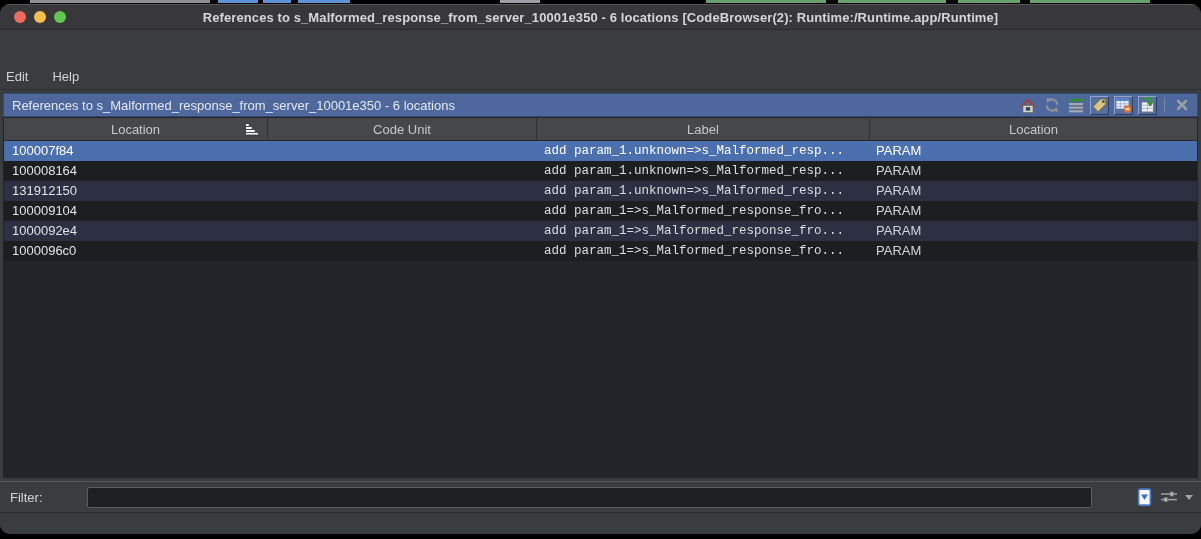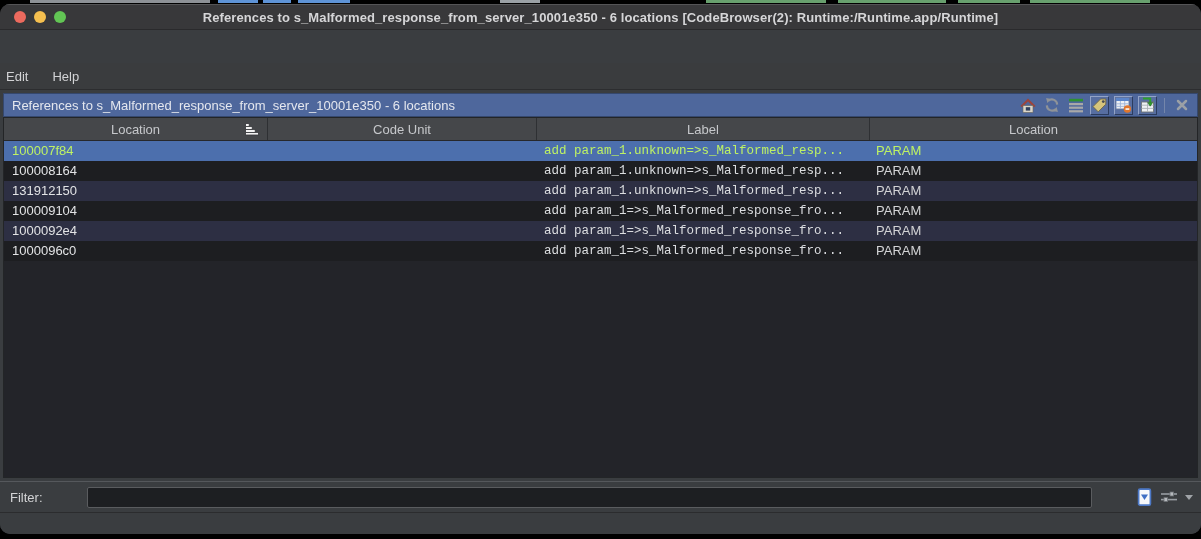--- a/index.html
+++ b/index.html
@@ -54,21 +54,21 @@
 
   .tbody { flex:1; overflow:hidden; }
   .row { display:grid; grid-template-columns:264px 269px 333px 1fr; height:20px; }
   .row:nth-child(odd)  { background:#2d2f43; }
   .row:nth-child(even) { background:#1d1e21; }
   .row.sel { background:#4c6fad; }
   .cell { font-size:13px; color:#e2e3e5; line-height:20px; white-space:nowrap; overflow:hidden; }
   .c-loc { padding-left:8px; }
   .c-code { padding-left:7px; font-family:Liberation Mono, monospace; font-size:12.5px; color:#dcdee1; }
   .c-ctx { padding-left:6px; color:#d3d4d6; }
-  .row.sel .cell { color:#bef264; }
+  .row.sel .cell { color:#ffffff; }
 
   
   .filterbar { height:31px; margin-top:3px; border-top:1px solid #55585c; background:#3a3d40;
                display:flex; align-items:center; padding:0 8px 0 10px; flex:none;gap:35px; }
   .filter-label { color:#d3d4d6; font-size:13px; margin-right:9px; }
   .filter-input { flex:1; height:21px; background:#1d1f22; border:1px solid #5a5c5f;
                   border-radius:2px; color:#ddd; font-size:13px; padding:0 6px;
                   outline:none; margin-right:9px; }
   .ficons { display:flex; align-items:center; gap:7px; flex:none; }
   .caret { width:0; height:0; border-left:4px solid transparent; border-right:4px solid transparent;

